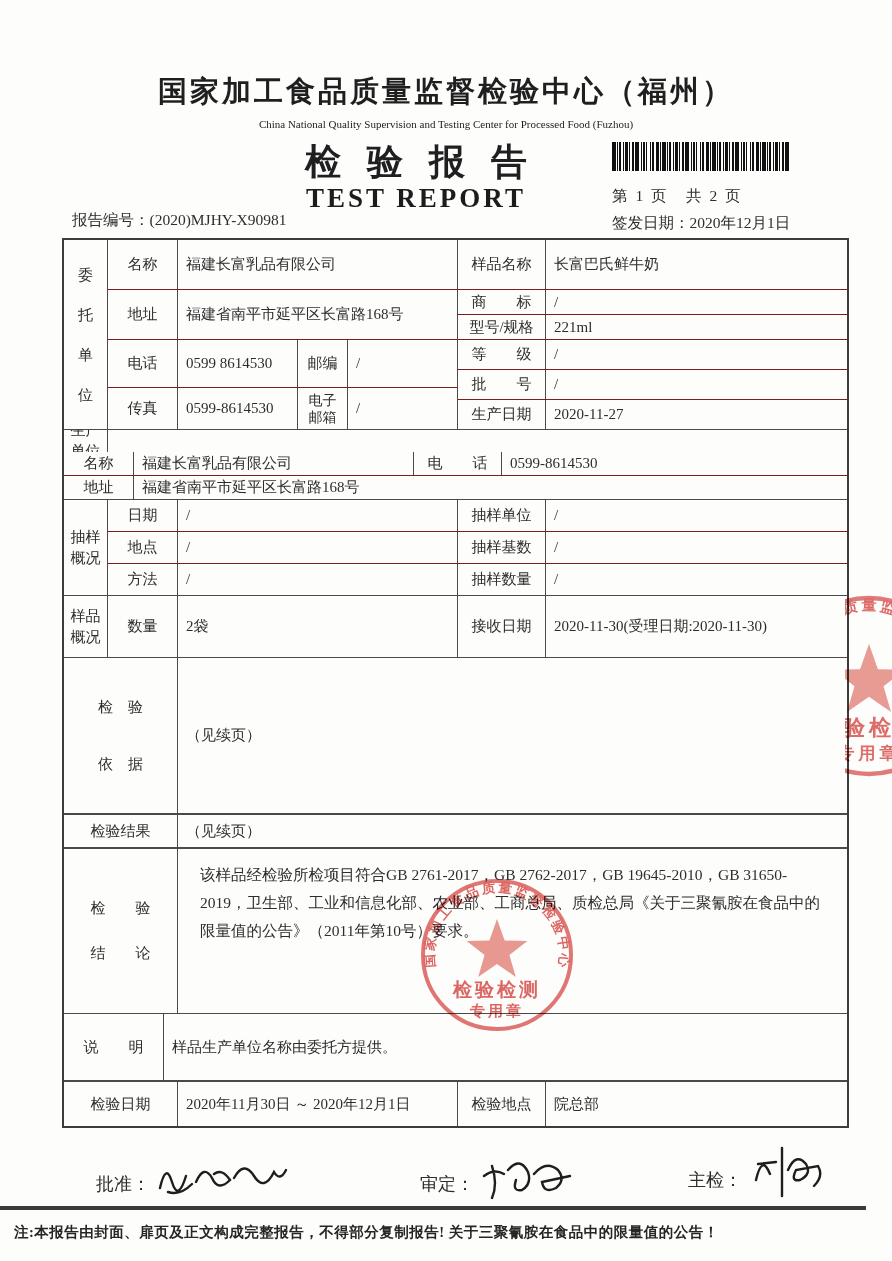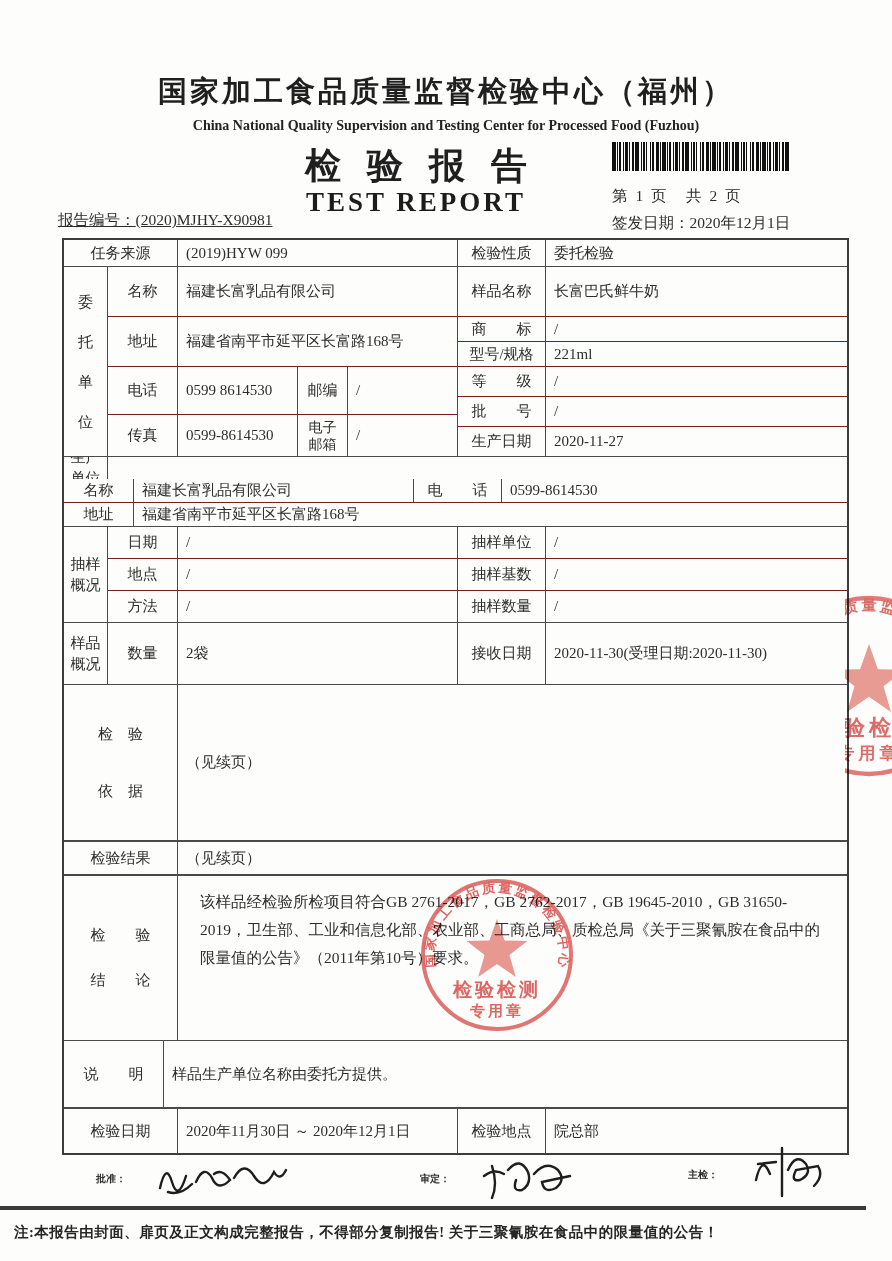--- a/index.html
+++ b/index.html
@@ -4,24 +4,24 @@
 <style>
   html,body{margin:0;padding:0;}
   body{
     width:892px;height:1261px;position:relative;overflow:hidden;
     background:#fdfdfc;color:#2d2d2d;
     font-family:"Liberation Serif","DejaVu Serif",serif;
   }
   
   .hdr{position:absolute;left:0;top:0;width:892px;text-align:center;}
   .org-cn{margin-top:72px;font-size:29px;font-weight:bold;letter-spacing:3px;color:#1f1f1f;}
-  .org-en{margin-top:6px;font-size:14px;font-weight:bold;color:#222;}
+  .org-en{margin-top:6px;font-size:11px;font-weight:normal;color:#222;}
   .title-cn{margin-top:8px;margin-left:-60px;font-size:36px;font-weight:bold;letter-spacing:26px;text-indent:26px;color:#1f1f1f;}
   .title-en{margin-top:-4px;margin-left:-60px;font-size:27px;font-weight:bold;letter-spacing:3px;color:#1c1c1c;}
-  .report-no{position:absolute;left:58px;top:210px;font-size:15.5px;text-decoration:underline;}
+  .report-no{position:absolute;left:72px;top:210px;font-size:15.5px;}
   .page-info{position:absolute;left:612px;top:186px;font-size:15.5px;letter-spacing:2px;}
   .issue-date{position:absolute;left:612px;top:213px;font-size:15.5px;}
   .barcode{position:absolute;left:612px;top:142px;}
   
   .t{position:absolute;left:62px;top:238px;width:783px;border:2px solid #3c3c3c;font-size:15px;background:transparent;}
   .t *{box-sizing:border-box;}
   .row{display:flex;border-bottom:1px solid #4a4a4a;}
   .row.last{border-bottom:none;}
   .row.thick{border-top:1px solid #4a4a4a;}
   .c{border-right:1px solid #4a4a4a;display:flex;align-items:center;padding:2px 8px;overflow:hidden;}
@@ -34,21 +34,21 @@
   .v2text{width:34px;line-height:21px;word-break:break-all;text-align:center;}
   .stack{flex-direction:column;justify-content:center;gap:38px;}
   .stack.tight{gap:26px;}
   .wrap2{width:34px;line-height:17px;word-break:break-all;text-align:center;font-size:14px;}
   .conc{display:block;padding:10px 14px;line-height:1.8;font-size:15.5px;}
   
   .stamp{position:absolute;pointer-events:none;mix-blend-mode:multiply;opacity:.88;}
   .edge-clip{position:absolute;left:845px;top:588px;width:47px;height:196px;overflow:hidden;pointer-events:none;mix-blend-mode:multiply;opacity:.85;}
   .edge-clip svg{position:relative;left:-71px;top:0;}
   
-  .sig-label{position:absolute;font-size:10px;font-weight:bold;}
+  .sig-label{position:absolute;font-size:18px;font-weight:normal;}
   .sig{position:absolute;}
   .divider{position:absolute;left:0;top:1206px;width:866px;height:4px;background:#3a3a3a;}
   .footer-note{position:absolute;left:14px;top:1223px;font-size:14.5px;font-weight:bold;color:#262626;letter-spacing:.5px;}
 </style>
 </head>
 <body>
 
 <div class="hdr">
   <div class="org-cn">国家加工食品质量监督检验中心（福州）</div>
   <div class="org-en">China National Quality Supervision and Testing Center for Processed Food (Fuzhou)</div>
@@ -64,26 +64,20 @@
 <div class="page-info">第 1 页　共 2 页</div>
 <div class="report-no">
   <span>报告编号：</span><span>(2020)MJHY-X90981</span>
 </div>
 <div class="issue-date">
   <span>签发日期：</span><span>2020年12月1日</span>
 </div>
 
 <div class="t">
 
-  <div class="row" style="height:27px;">
-    <div class="c lab" style="width:114px;">任务来源</div>
-    <div class="c" style="width:280px;">(2019)HYW 099</div>
-    <div class="c lab" style="width:88px;">检验性质</div>
-    <div class="c end" style="width:301px;">委托检验</div>
-  </div>
 
   <div class="row" style="height:190px;">
     <div class="c lab" style="width:44px;">
       <div class="vtext">委托单位</div>
     </div>
     <div class="col" style="width:350px;border-right:1px solid #4a4a4a;">
       <div class="irow" style="flex:0 0 50px;">
         <div class="c lab" style="width:70px;">名称</div>
         <div class="c end" style="flex:1;">福建长富乳品有限公司</div>
       </div>

